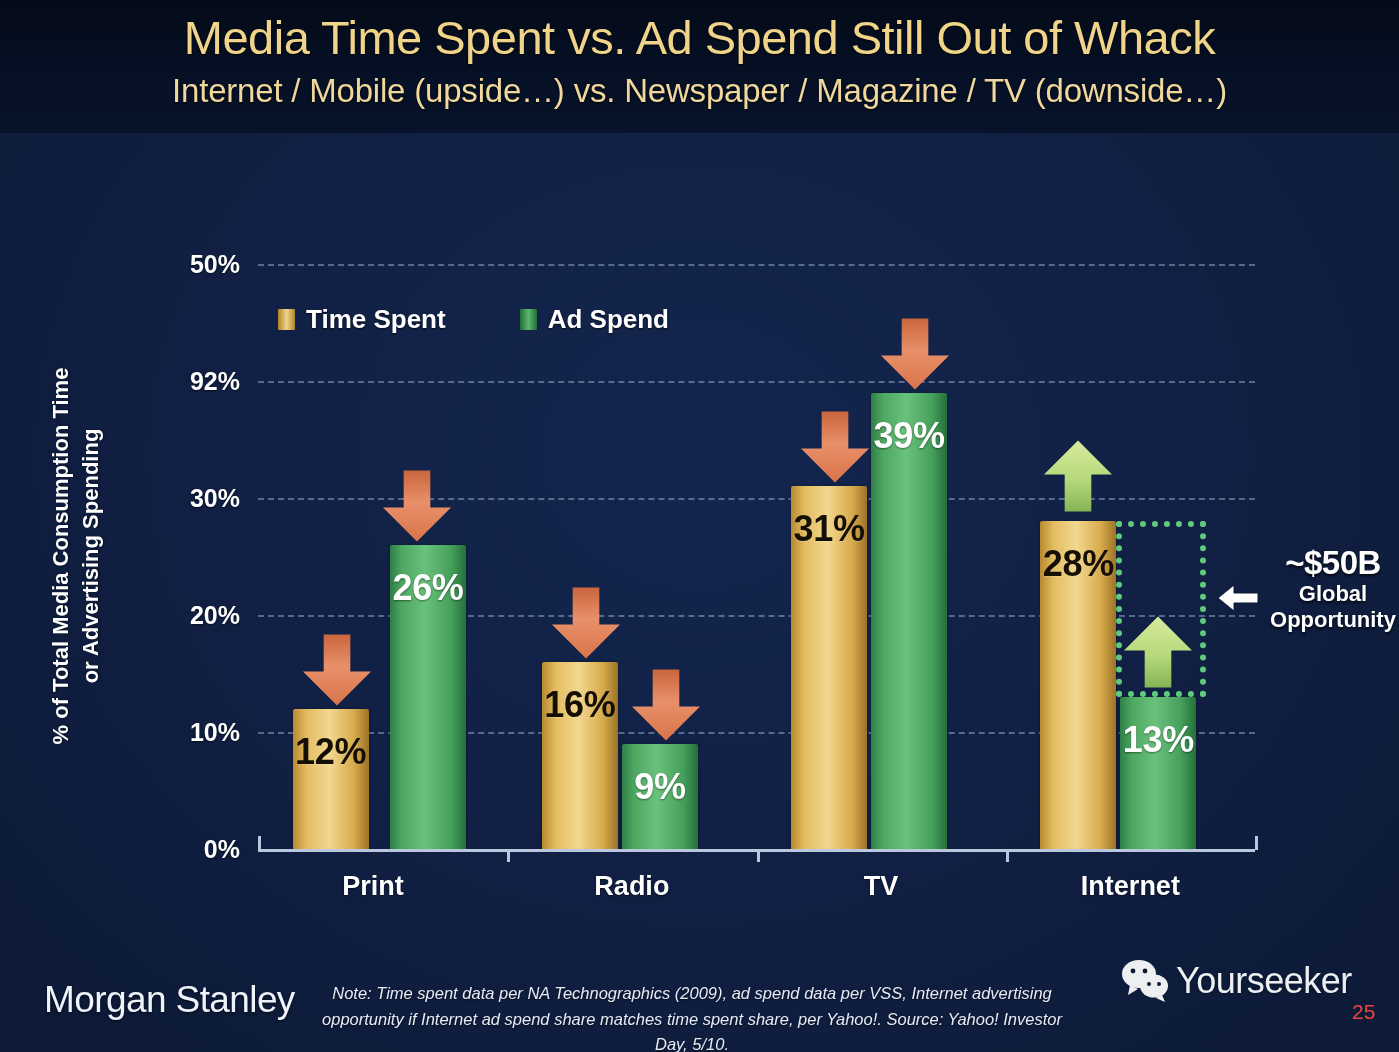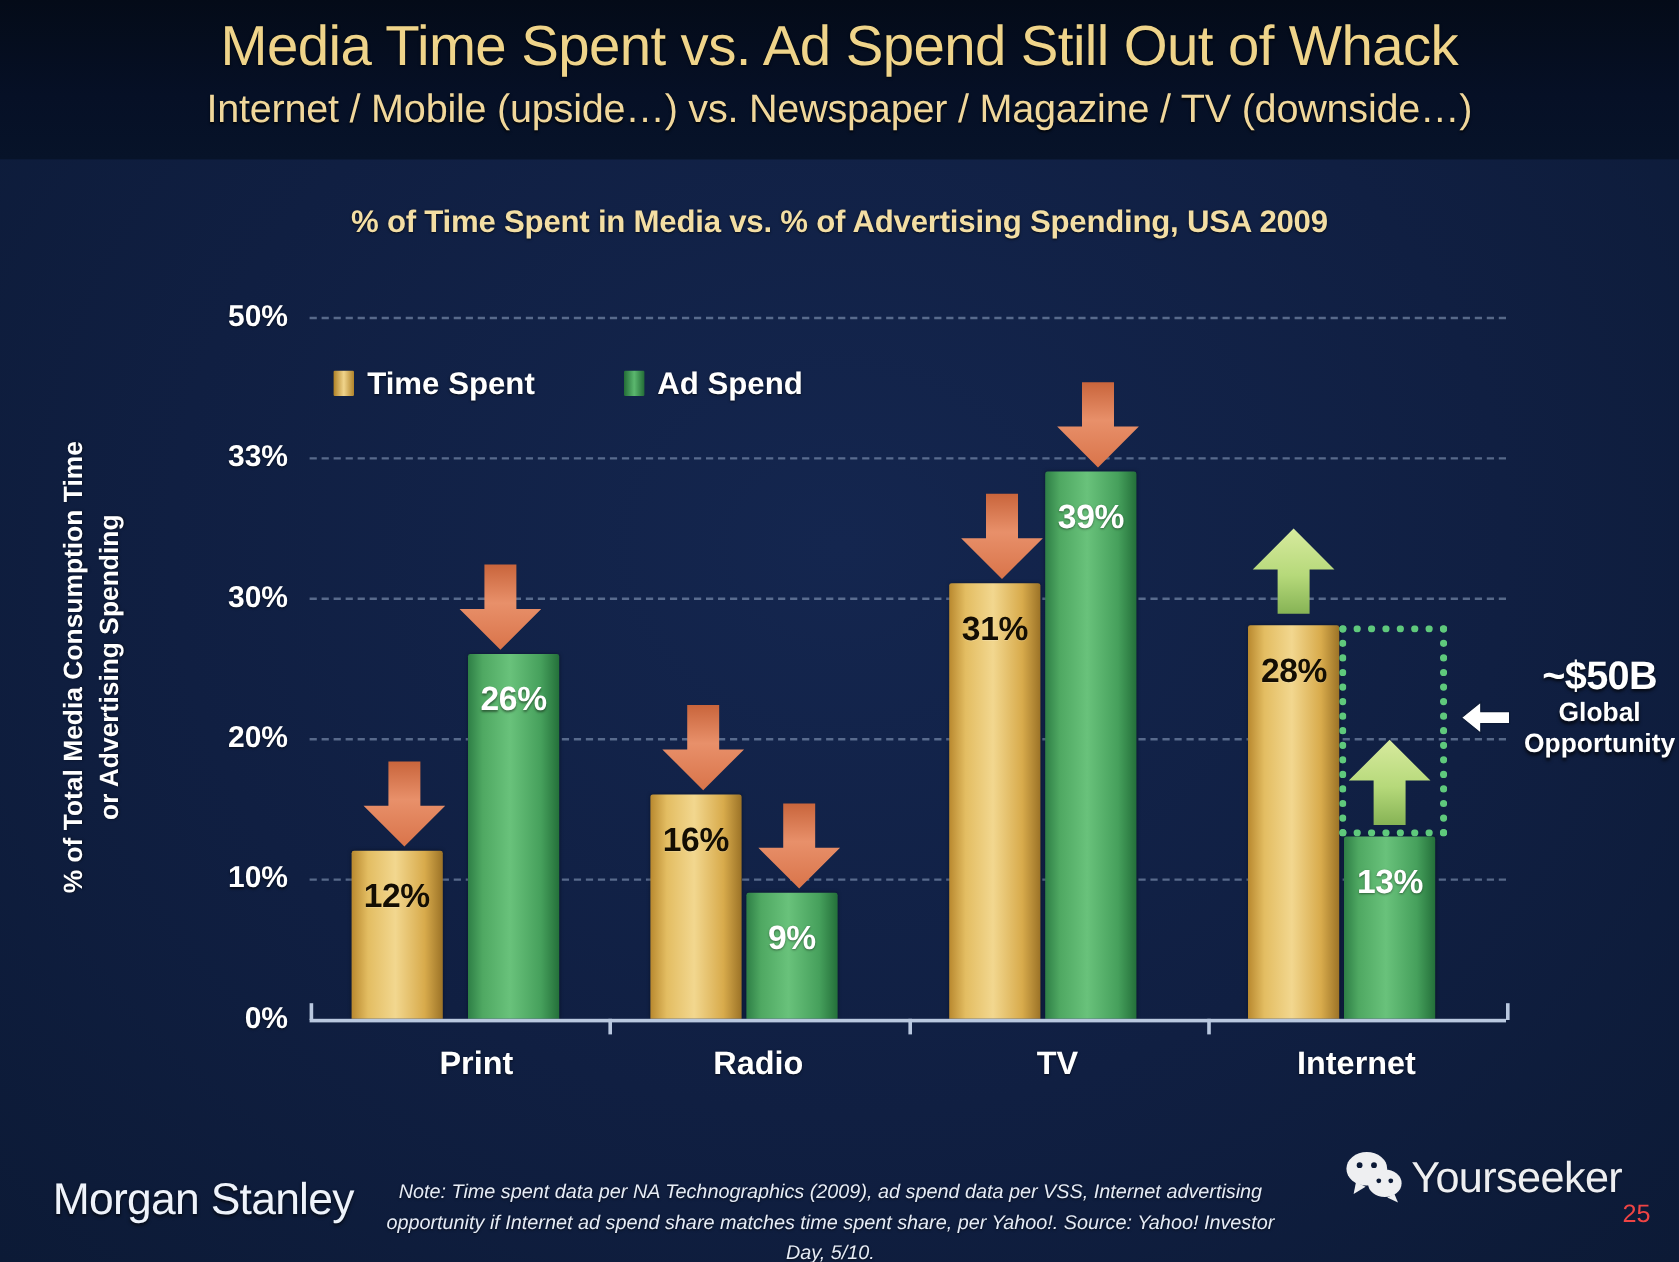--- a/index.html
+++ b/index.html
@@ -106,21 +106,21 @@
     background:linear-gradient(90deg,#b9892f 0%,#e3bd62 18%,#f2d78f 48%,#d8ab4c 80%,#9c7327 100%);
     box-shadow:0 0 3px rgba(0,0,0,.35);
   }
   .bar.green{
     background:linear-gradient(90deg,#2e7f46 0%,#4fa862 16%,#69c27b 46%,#46a05c 80%,#24703a 100%);
     box-shadow:0 0 3px rgba(0,0,0,.35);
   }
   .bar-value{
     position:absolute;left:0;width:100%;
     text-align:center;
-    font-size:28px;font-weight:bold;
+    font-size:36px;font-weight:bold;
     letter-spacing:-0.3px;
   }
   .bar.gold .bar-value{color:#140e03;top:22px;text-shadow:0 1px 0 rgba(255,255,255,.18);}
   .bar.green .bar-value{color:#ffffff;top:22px;text-shadow:0 1px 2px rgba(0,0,0,.45);}
   .group-label{
     position:absolute;top:607px;
     text-align:center;
     font-size:27px;font-weight:bold;color:#ffffff;
     transform:translateX(-50%);
     text-shadow:0 1px 2px rgba(0,0,0,.6);
@@ -178,37 +178,36 @@
 </head>
 <body>
 
 <div id="header-band">
   <div id="slide-title">Media Time Spent vs. Ad Spend Still Out of Whack</div>
   <div id="slide-subtitle">Internet / Mobile (upside…) vs. Newspaper / Magazine / TV (downside…)</div>
 </div>
 
 <div id="slide-body">
 
-  <div id="chart-heading">% of Time Spent in Media vs. % of Advertising Spending, USA 2009</div>
 
   <div id="plot-area">
 
     <div id="gridlines">
         <div class="gridline" style="top: 468px;"></div>
         <div class="gridline" style="top: 351px;"></div>
         <div class="gridline" style="top: 234px;"></div>
         <div class="gridline" style="top: 117px;"></div>
         <div class="gridline" style="top: 0px;"></div>
       </div>
     <div id="ytick-labels">
         <div class="ytick-label" style="top: 585px;">0%</div>
         <div class="ytick-label" style="top: 468px;">10%</div>
         <div class="ytick-label" style="top: 351px;">20%</div>
         <div class="ytick-label" style="top: 234px;">30%</div>
-        <div class="ytick-label" style="top: 117px;">33%</div>
+        <div class="ytick-label" style="top: 117px;">92%</div>
         <div class="ytick-label" style="top: 0px;">50%</div>
       </div>
 
     <div id="yaxis-title">
       <span>% of Total Media Consumption Time</span><br>
       <span>or Advertising Spending</span>
     </div>
 
     <div id="legend">
       <div class="legend-entry">
@@ -347,21 +346,21 @@
       </div>
     <div id="axis-baseline"></div>
     <div id="ticks-layer">
         <div class="axis-tick" style="left: 249.25px;"></div>
         <div class="axis-tick" style="left: 498.5px;"></div>
         <div class="axis-tick" style="left: 747.75px;"></div>
         <div class="axis-endcap" style="left: 0px;"></div>
         <div class="axis-endcap" style="left: 997px;"></div>
       </div>
     <div id="group-labels">
-        <div class="group-label" style="left: 139px;">Print</div>
+        <div class="group-label" style="left: 115px;">Print</div>
         <div class="group-label" style="left: 373.875px;">Radio</div>
         <div class="group-label" style="left: 623.125px;">TV</div>
         <div class="group-label" style="left: 872.375px;">Internet</div>
       </div>
 
     <div id="opportunity-box" style="left: 858.375px; width: 90px; top: 257.4px; height: 175.5px; border-color: rgb(95, 201, 124);"></div>
   </div>
 
   <div id="callout-arrow">
     <svg width="44" height="34" viewBox="0 0 44 34">

